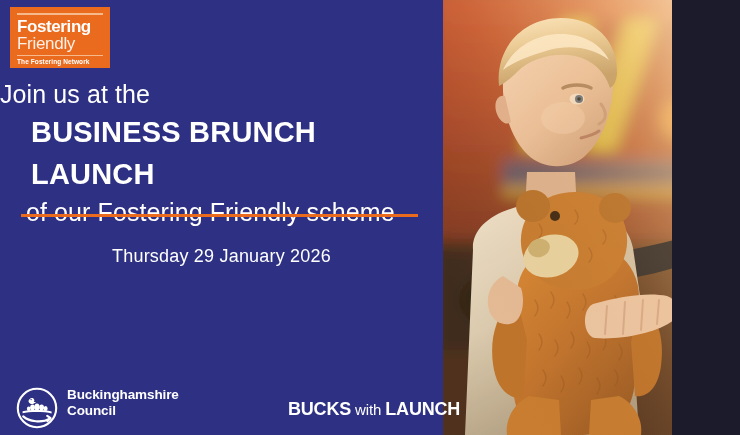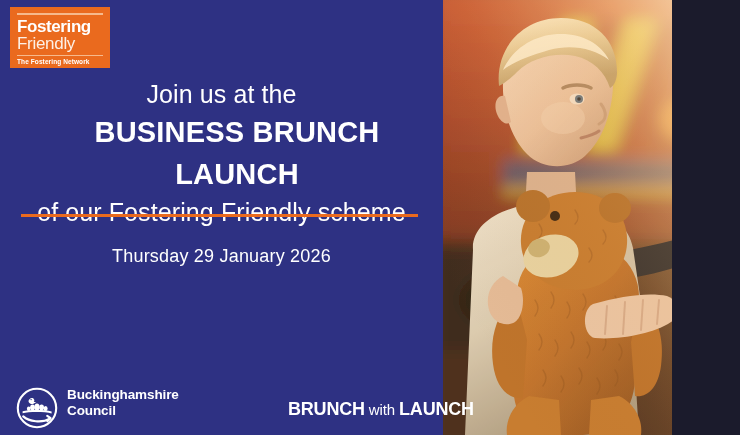--- a/index.html
+++ b/index.html
@@ -72,41 +72,42 @@
     line-height: 8px;
     letter-spacing: 0.1px;
   }
 
   
   .headline {
     position: absolute;
     left: 0;
     top: 78px;
     width: 443px;
-    text-align: center;
+    text-align: left;
     color: #ffffff;
   }
   .hl-line1 {
     font-size: 25px;
     line-height: 33px;
     font-weight: normal;
     letter-spacing: 0.1px;
   }
   .hl-line2 {
     font-size: 29px;
     line-height: 42px;
     font-weight: bold;
     letter-spacing: 0.2px;
     margin-left: 31px;
   }
   .hl-line3 {
     font-size: 25px;
     line-height: 34px;
     font-weight: normal;
     letter-spacing: 0.1px;
+    padding-left: 26px;
   }
 
   
   .divider {
     position: absolute;
     left: 21px;
     top: 214px;
     width: 397px;
     height: 3px;
     background: #ea6a1e;
@@ -434,17 +435,17 @@
         <path d="M7.2 29.4 C13 34.6 26 36.4 33.8 31.6" fill="none" stroke="#ffffff" stroke-width="2.2" stroke-linecap="round"></path>
         <path d="M31.2 28.8 L34.6 31.2 L31.4 34.2" fill="none" stroke="#ffffff" stroke-width="2.1" stroke-linecap="round" stroke-linejoin="round"></path>
       </svg>
       <div class="council-text">
         <div>Buckinghamshire</div>
         <div>Council</div>
       </div>
     </div>
 
     <div class="fwb">
-      <span class="fwb-strong">BRUNCH</span><span class="fwb-light" style="margin:0 4px;">with</span><span class="fwb-strong">LAUNCH</span>
+      <span class="fwb-strong">BUCKS</span><span class="fwb-light" style="margin:0 4px;">with</span><span class="fwb-strong">LAUNCH</span>
     </div>
 
   </div>
 </div>
 
 </body></html>

